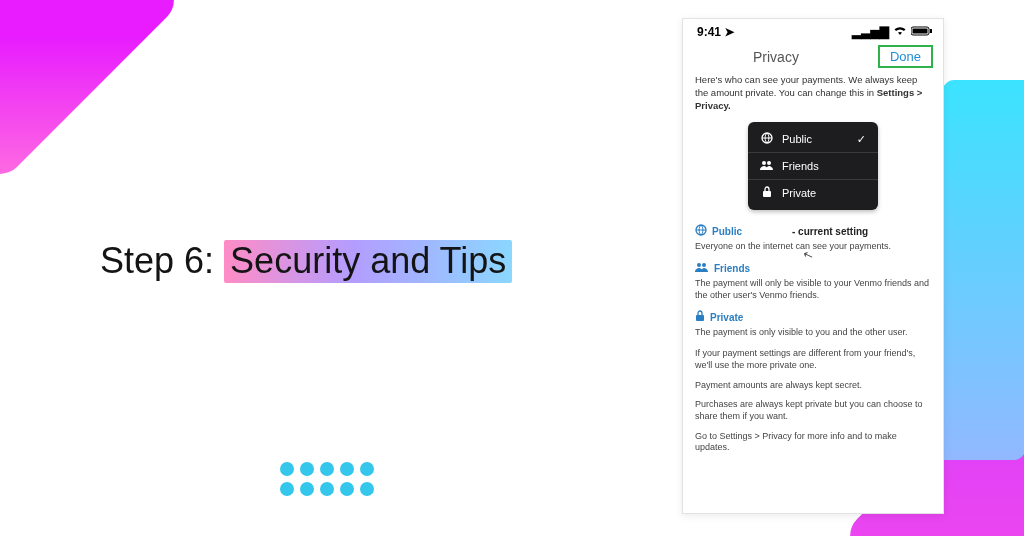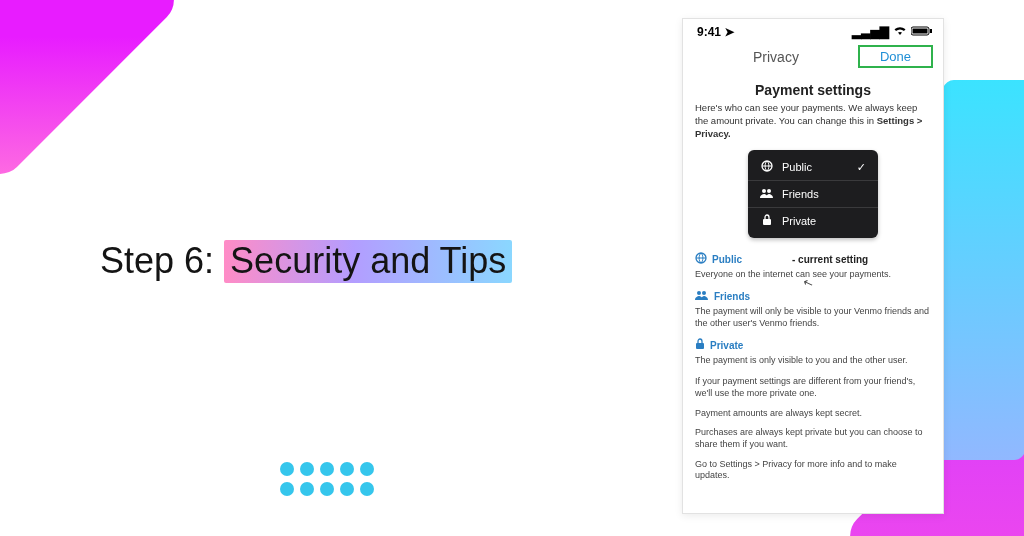--- a/index.html
+++ b/index.html
@@ -85,21 +85,21 @@
     align-items:center;
     padding: 4px 10px 6px 10px;
   }
   .navrow .spacer { width:60px; }
   .navtitle { font-size:14px; font-weight:400; color:#555; text-align:left; flex:1; }
   .donebtn {
     border: 2px solid #2fb24c;
     color: #1f8fd6;
     font-size: 13px;
     font-weight: 500;
-    padding: 2px 20px;
+    padding: 2px 10px;
     background:#fff;
   }
   .section-title {
     text-align:center;
     font-weight:700;
     font-size:14px;
     color:#222;
     margin: 8px 0 4px;
   }
   .subtext {
@@ -191,21 +191,20 @@
       </span>
     </span>
   </div>
 
   <div class="navrow">
     <span class="spacer"></span>
     <span class="navtitle">Privacy</span>
     <span class="donebtn">Done</span>
   </div>
 
-  <div class="section-title">Payment settings</div>
   <div class="subtext">
     <span>Here's who can see your payments. We always keep the amount private. You can change this in</span>
     <b>Settings &gt; Privacy.</b>
   </div>
 
   <div class="selector">
     <div class="selrow">
       <span class="ico">
         <svg width="12" height="12" viewBox="0 0 12 12">
             <circle cx="6" cy="6" r="5" fill="none" stroke="#fff" stroke-width="1.3"></circle>

